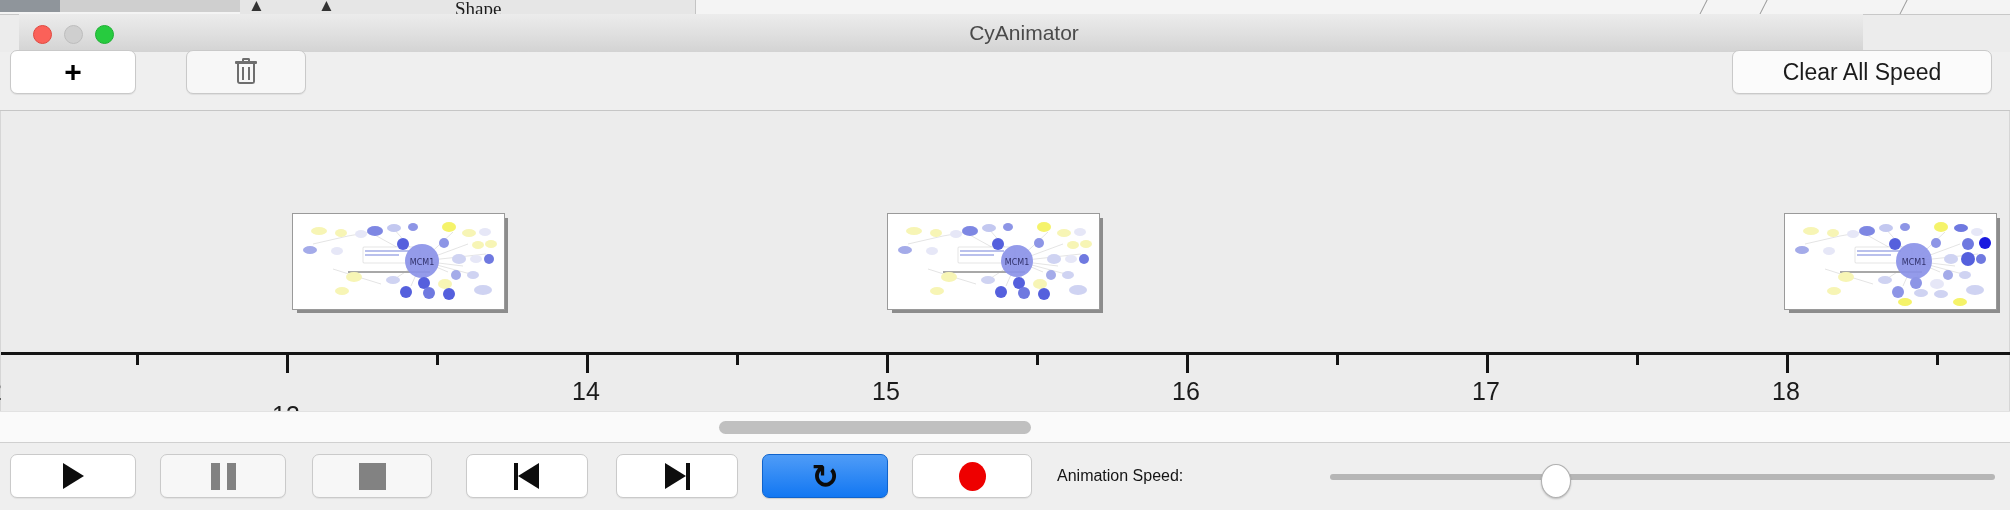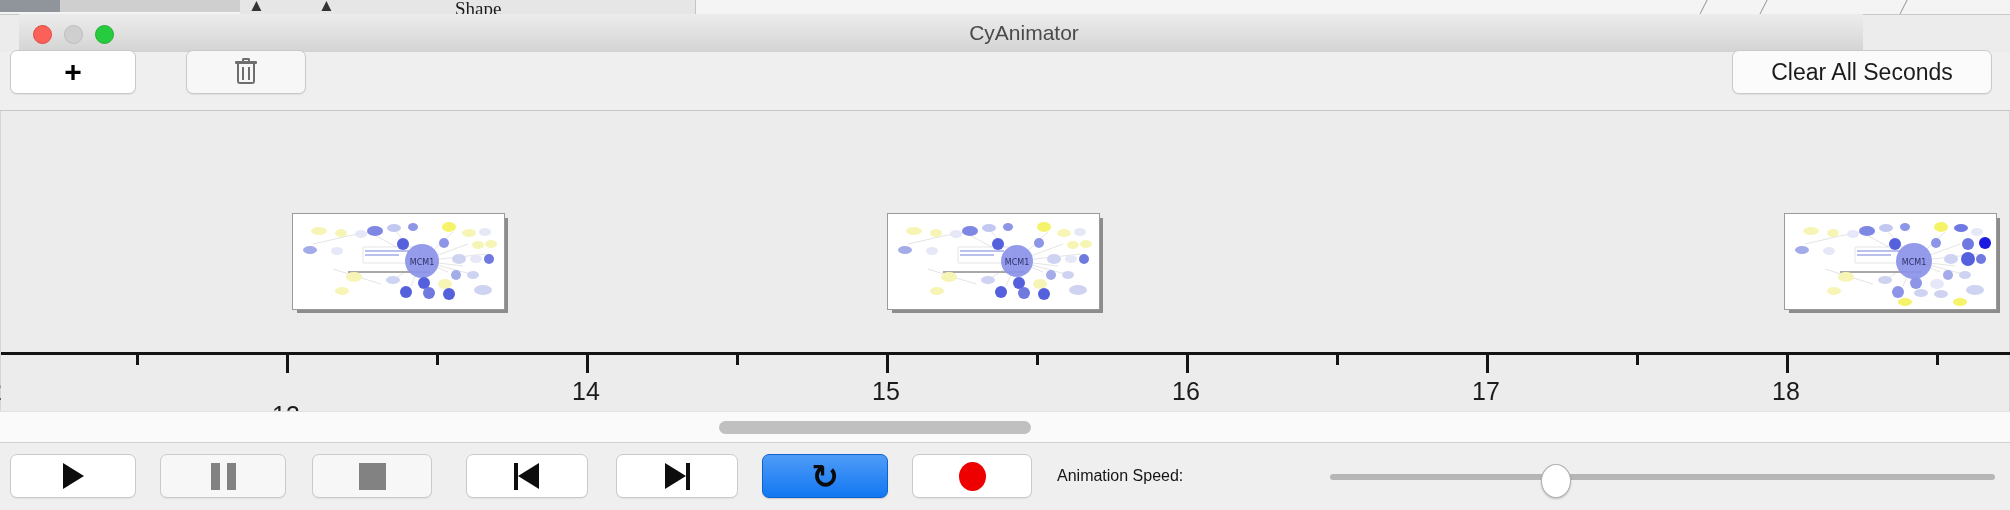--- a/index.html
+++ b/index.html
@@ -150,21 +150,21 @@
   <div class="btn btn-trash">
     <span class="trash-icon">
       <i class="handle"></i>
         <i class="lid"></i>
         <i class="can"></i>
       <i class="s" style="left:7px;"></i>
         <i class="s" style="left:13px;"></i>
     </span>
   </div>
 
-  <div class="btn btn-clear">Clear All Seconds</div>
+  <div class="btn btn-clear">Clear All Speed</div>
 
   <div class="timeline">
 
     <div class="frame" style="left:291px;top:102px;">
       <div class="shadow"></div>
       <div class="paper">
         <svg width="209" height="93" viewBox="0 0 209 93">
           <rect width="209" height="93" fill="#ffffff"></rect>
           <g stroke="#c9c9c9" stroke-width="0.5" fill="none">
             <path d="M129 47 L80 20 M129 47 L100 14 M129 47 L160 18 M129 47 L175 30 M129 47 L170 52 M129 47 L155 58 M129 47 L135 70 M129 47 L118 72 M129 47 L100 66 M129 47 L95 38 M129 47 L108 26 M129 47 L193 40 M129 47 L185 62 M20 30 L55 22 M55 22 L78 18 M40 55 L62 62 M62 62 L88 70"></path>

